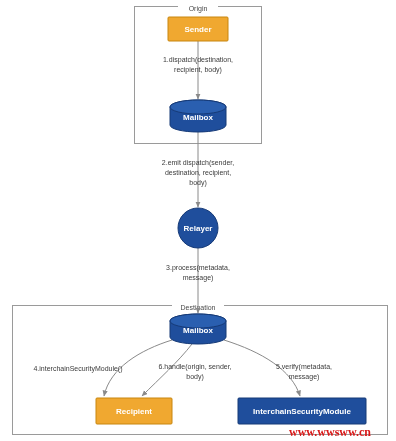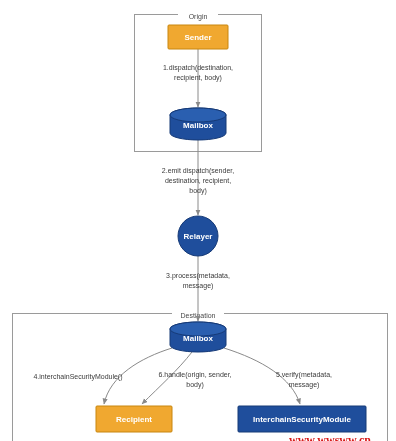--- a/index.html
+++ b/index.html
@@ -9,21 +9,21 @@
   }
   body {
     width: 396px;
     height: 441px;
     font-family: "Liberation Sans", sans-serif;
     position: relative;
     overflow: hidden;
   }
   #stage {
     position: absolute;
-    left: 0; top: 8px;
+    left: 0; top: 0;
     width: 396px;
     height: 401px;
   }
   svg#diagram {
     position: absolute;
     left: 0; top: 0;
     width: 396px;
     height: 441px;
   }
   .node-label {

